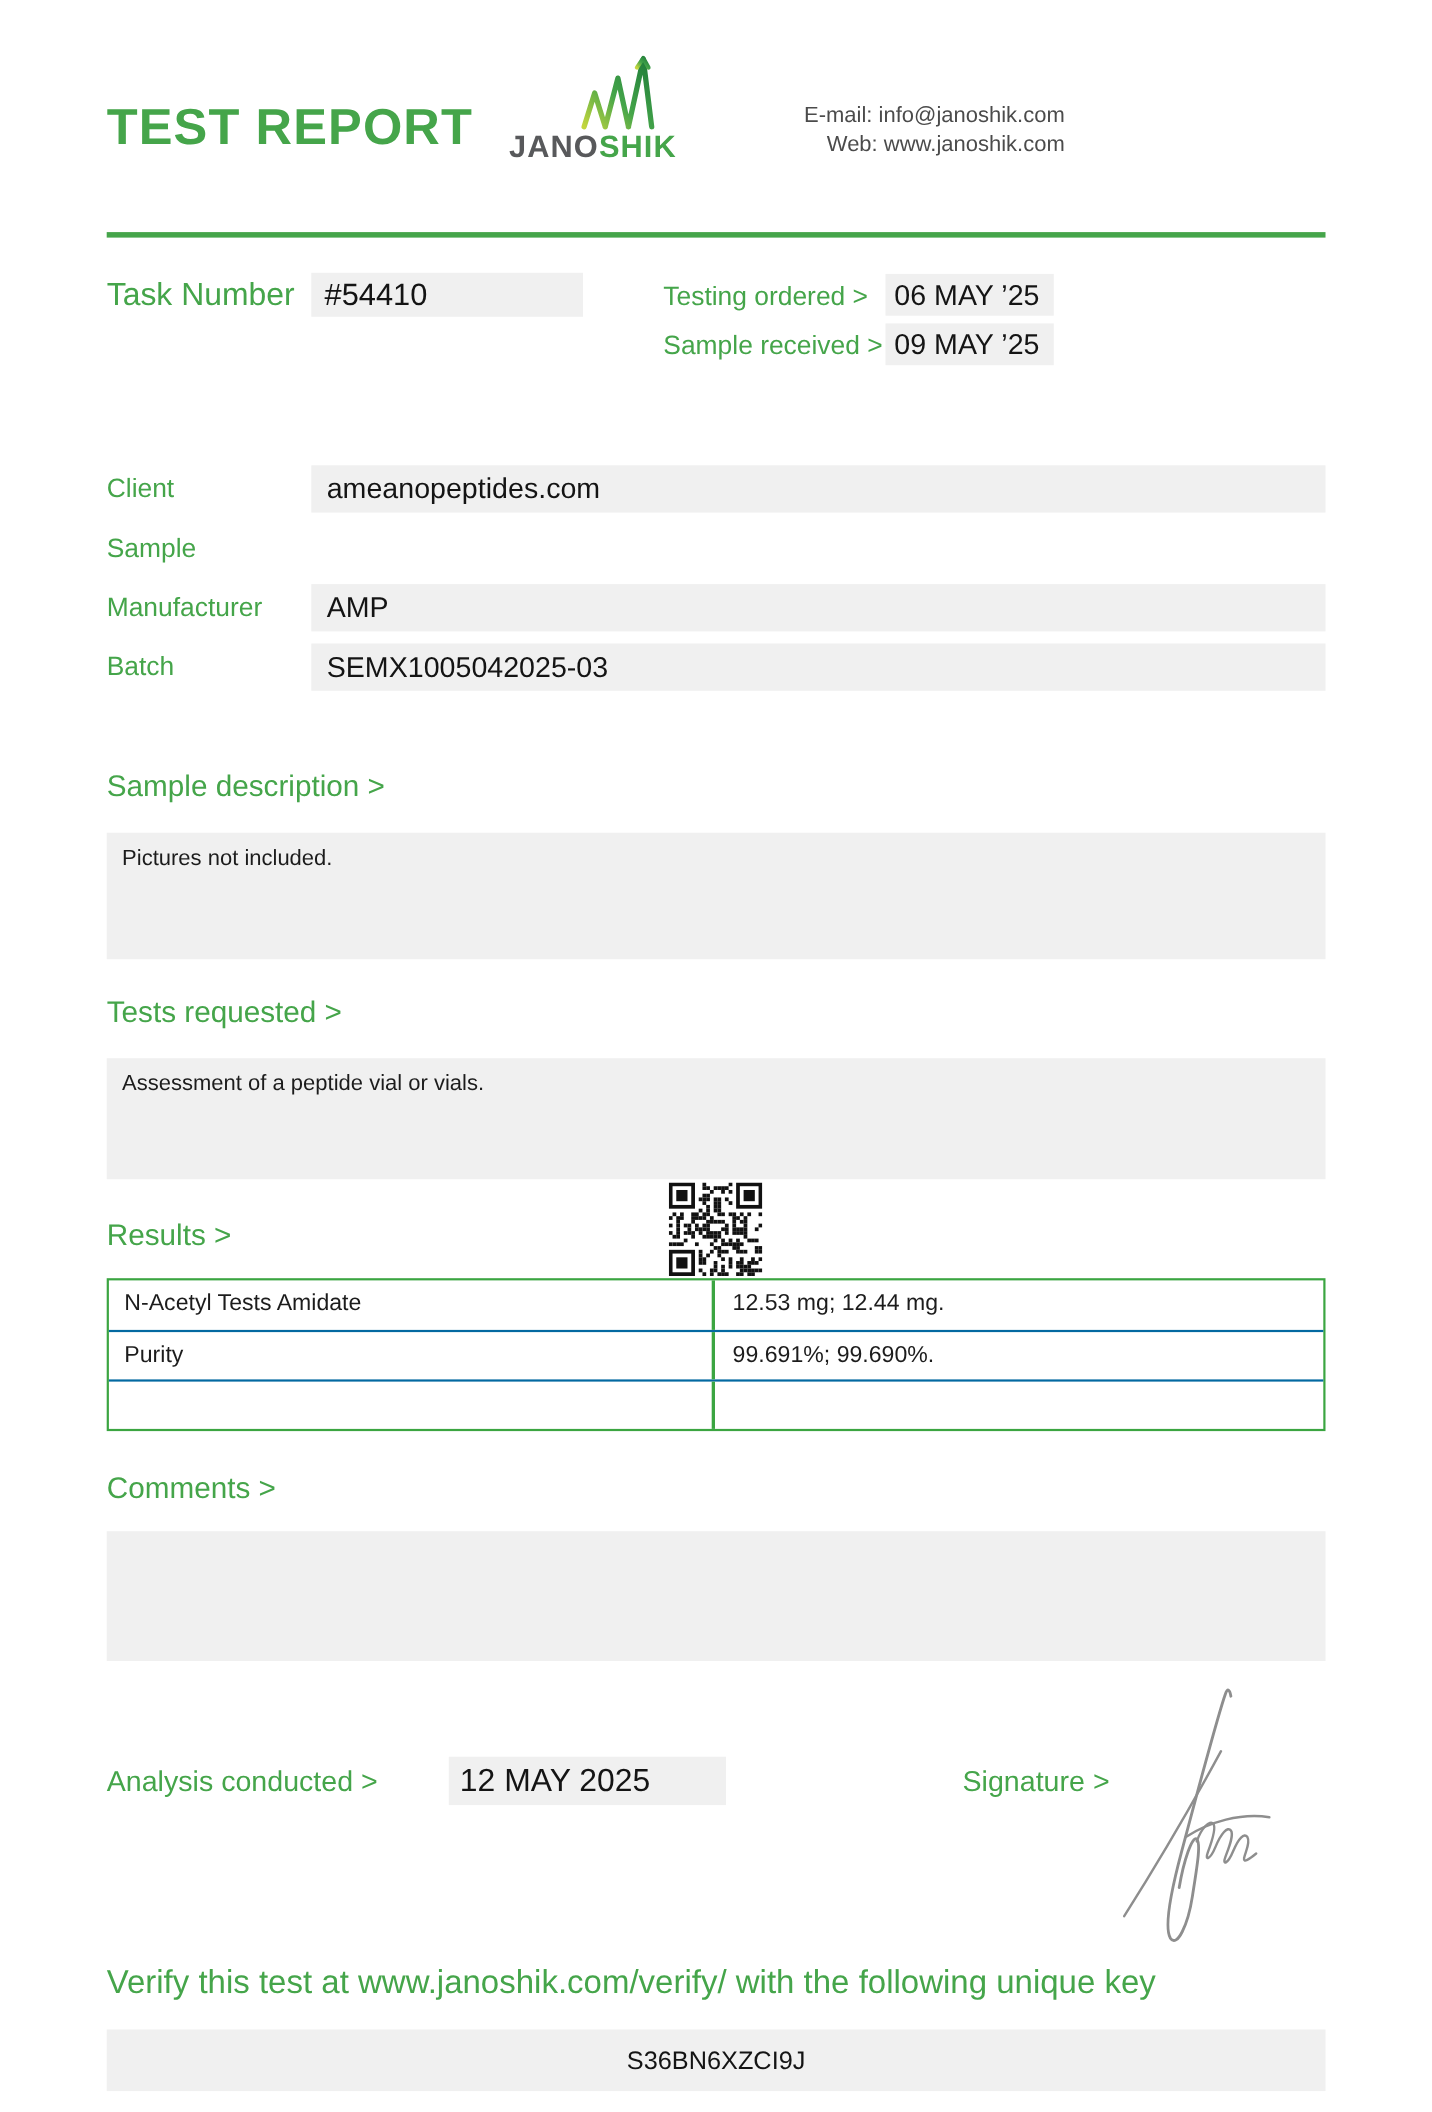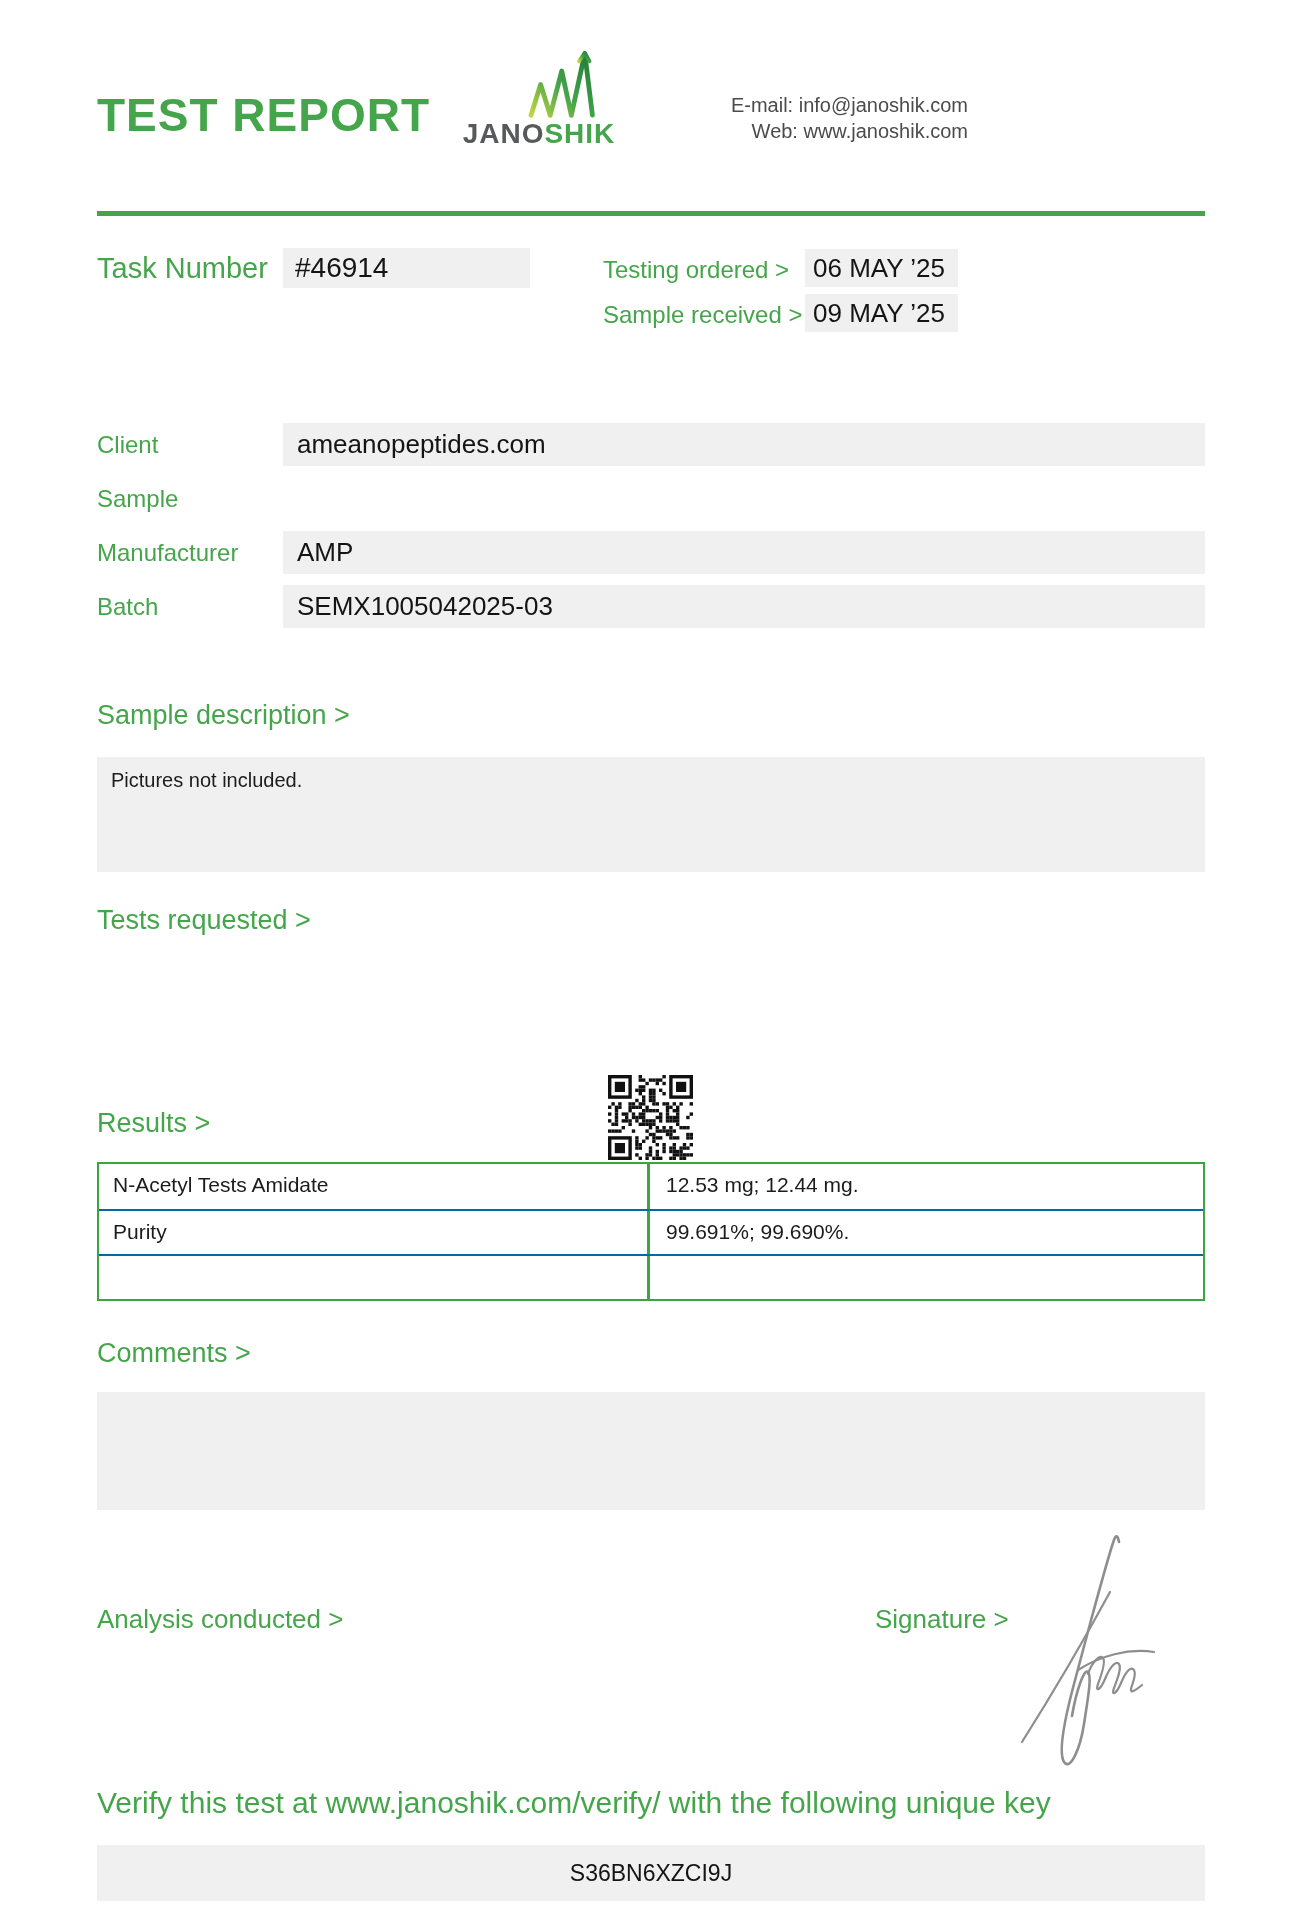--- a/index.html
+++ b/index.html
@@ -74,41 +74,42 @@
   </div>
 
   <div class="contact">
     <div>E-mail: info@janoshik.com</div>
     <div>Web: www.janoshik.com</div>
   </div>
 
   <div class="rule"></div>
 
   <div class="task-label lab">Task Number</div>
-  <div class="task-box">#46914</div>
+  <div class="task-box">#54410</div>
   <div class="ord-label lab">Testing ordered  &gt;</div>
   <div class="ord-box">06 MAY ’25</div>
   <div class="rec-label lab">Sample received &gt;</div>
   <div class="rec-box">09 MAY ’25</div>
 
   <div class="info-label" style="top:431px">Client</div>
   <div class="info-box" style="top:423px">ameanopeptides.com</div>
 
   <div class="info-label" style="top:485px">Sample</div>
 
   <div class="info-label" style="top:539px">Manufacturer</div>
   <div class="info-box" style="top:531px">AMP</div>
 
   <div class="info-label" style="top:593px">Batch</div>
   <div class="info-box" style="top:585px">SEMX1005042025-03</div>
 
   <div class="sec-h" style="top:700px">Sample description &gt;</div>
   <div class="sec-box" style="top:757px;height:115px;">Pictures not included.</div>
 
   <div class="sec-h" style="top:905px">Tests requested &gt;</div>
+  <div class="sec-box" style="top:962px;height:110px;">Assessment of a peptide vial or vials.</div>
 
   <svg class="qr" viewBox="0 0 25 25">
       <rect x="9" y="0" width="1" height="1" fill="#111"></rect>
       <rect x="16" y="0" width="1" height="1" fill="#111"></rect>
       <rect x="9" y="1" width="1" height="1" fill="#111"></rect>
       <rect x="10" y="1" width="1" height="1" fill="#111"></rect>
       <rect x="12" y="1" width="1" height="1" fill="#111"></rect>
       <rect x="13" y="1" width="1" height="1" fill="#111"></rect>
       <rect x="14" y="1" width="1" height="1" fill="#111"></rect>
       <rect x="15" y="1" width="1" height="1" fill="#111"></rect>
@@ -321,20 +322,21 @@
     <div class="rrow">
       <div class="rcell-n"></div>
       <div class="rcell-v"></div>
     </div>
   </div>
 
   <div class="sec-h" style="top:1338px">Comments &gt;</div>
   <div class="sec-box" style="top:1392px;height:118px;"></div>
 
   <div class="an-label">Analysis conducted &gt;</div>
+  <div class="an-box">12 MAY 2025</div>
   <div class="sig-label">Signature &gt;</div>
 
   <svg class="sig" viewBox="0 0 160 252" fill="none">
     <path d="M107,14 C106,8 104,6 102,12 C97,26 90,52 78,96 L62,156 C54,186 46,224 52,234 C58,243 68,222 72,196 C76,170 80,148 76,144 C72,140 64,164 60,188" stroke="#8e8e8e" stroke-width="2.6" stroke-linecap="round"></path>
     <path d="M10,214 C34,176 72,112 98,64" stroke="#8e8e8e" stroke-width="2.2" stroke-linecap="round"></path>
     <path d="M76,146 C80,134 88,126 91,130 C94,134 89,148 86,156 C83,164 88,163 93,151 C98,139 104,132 107,136 C110,140 105,152 102,160 C99,168 104,167 109,155 C114,143 119,138 122,142 C125,147 120,156 119,161 C118,166 124,162 130,157" stroke="#8e8e8e" stroke-width="2.2" stroke-linecap="round"></path>
     <path d="M66,142 C88,128 116,120 142,124" stroke="#8e8e8e" stroke-width="2.2" stroke-linecap="round"></path>
   </svg>
 
   <div class="verify">Verify this test at www.janoshik.com/verify/ with the following unique key</div>

